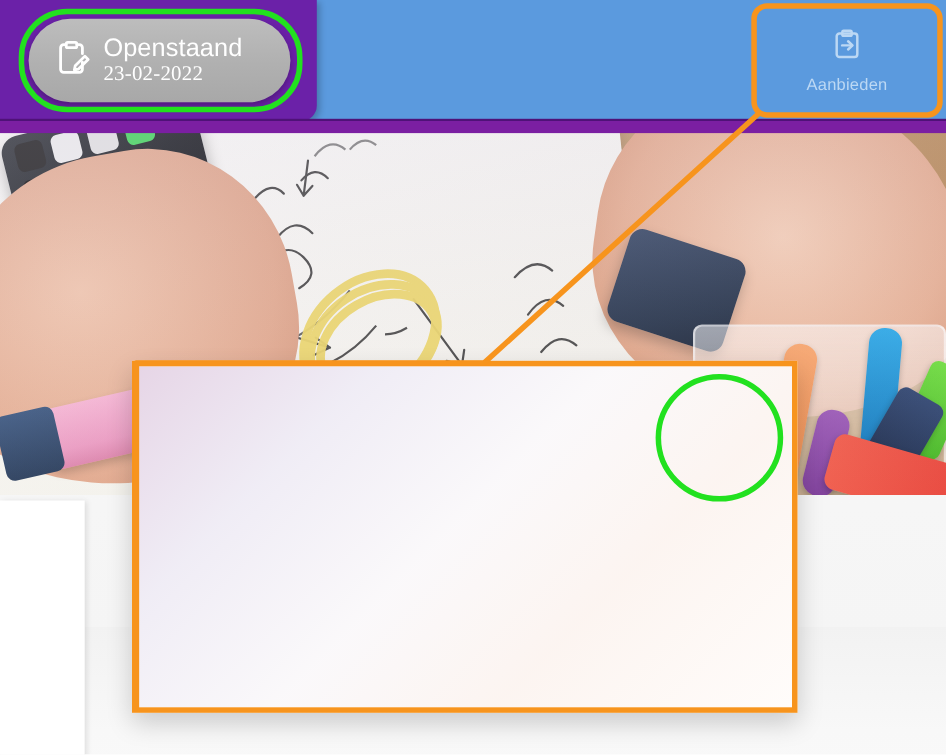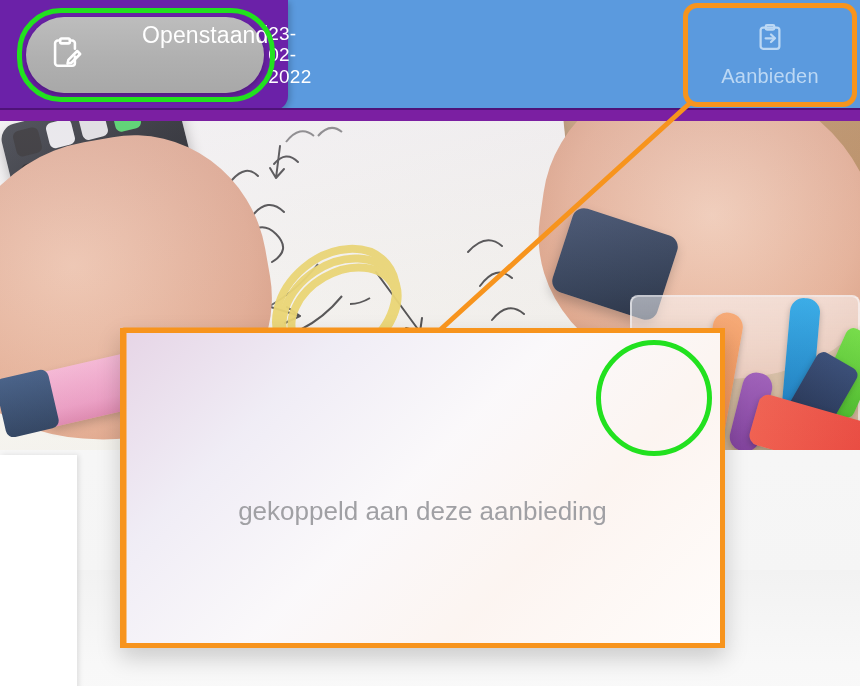--- a/index.html
+++ b/index.html
@@ -155,32 +155,32 @@
   .status-chip {
     position: absolute; left: 26px; top: 17px;
     width: 238px; height: 76px;
     background: linear-gradient(180deg,#bdbdbd 0%, #b0b0b0 55%, #a8a8a8 100%);
     border-radius: 38px;
     display: flex; align-items: center; gap: 12px;
     padding: 0 20px 0 22px;
     box-shadow: 0 3px 7px rgba(0,0,0,0.28);
     color: #ffffff;
   }
-  .status-chip .chip-text { display: flex; flex-direction: row; line-height: 1.12; margin-left: 48px; }
+  .status-chip .chip-text { display: flex; flex-direction: column; line-height: 1.12; }
   .chip-title { font-size: 23px; font-weight: 400; letter-spacing: .1px; }
-  .chip-date  { font-size: 19px; font-weight: 400; letter-spacing: .2px; }
+  .chip-date  { font-size: 19px; font-weight: 400; letter-spacing: .2px; font-family: Liberation Serif, serif; }
 
   
   .aanbieden {
     position: absolute; left: 692px; top: 8px; width: 156px; height: 94px;
     display: flex; flex-direction: column; align-items: center; justify-content: center;
     gap: 7px;
     color: #bcd8f4;
   }
-  .aanbieden .label { font-size: 20px; letter-spacing: .2px; }
+  .aanbieden .label { font-size: 15px; letter-spacing: .2px; }
 
   
   .hl-green-chip {
     position: absolute; left: 17px; top: 8px; width: 258px; height: 94px;
     border: 5px solid #22e11f; border-radius: 44px;
     pointer-events: none;
   }
   .hl-orange-btn {
     position: absolute; left: 683px; top: 3px; width: 174px; height: 104px;
     border: 5px solid #f7941d; border-radius: 14px;
@@ -346,21 +346,20 @@
         </svg>
       </span>
       <span class="label">Aanbieden</span>
     </div>
   </div>
 
   <div class="purple-strip"></div>
 
   <div class="card">
     <div class="card-empty">
-      <span>gekoppeld aan deze aanbieding</span>
     </div>
   </div>
 
   <svg class="connector" viewBox="0 0 860 686" fill="none">
     <path d="M124 644 L124 330 L440 330 L690 103" stroke="#f7941d" stroke-width="5" fill="none" stroke-linejoin="round"></path>
   </svg>
   <div class="hl-green-chip"></div>
   <div class="hl-orange-btn"></div>
   <div class="hl-green-circle"></div>
 

